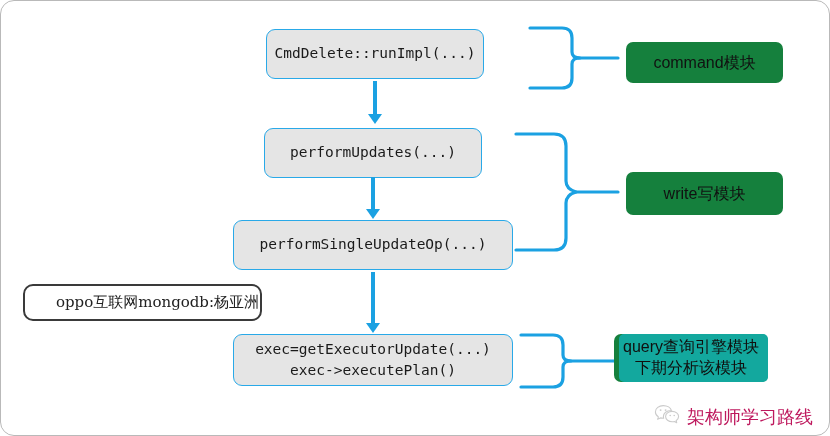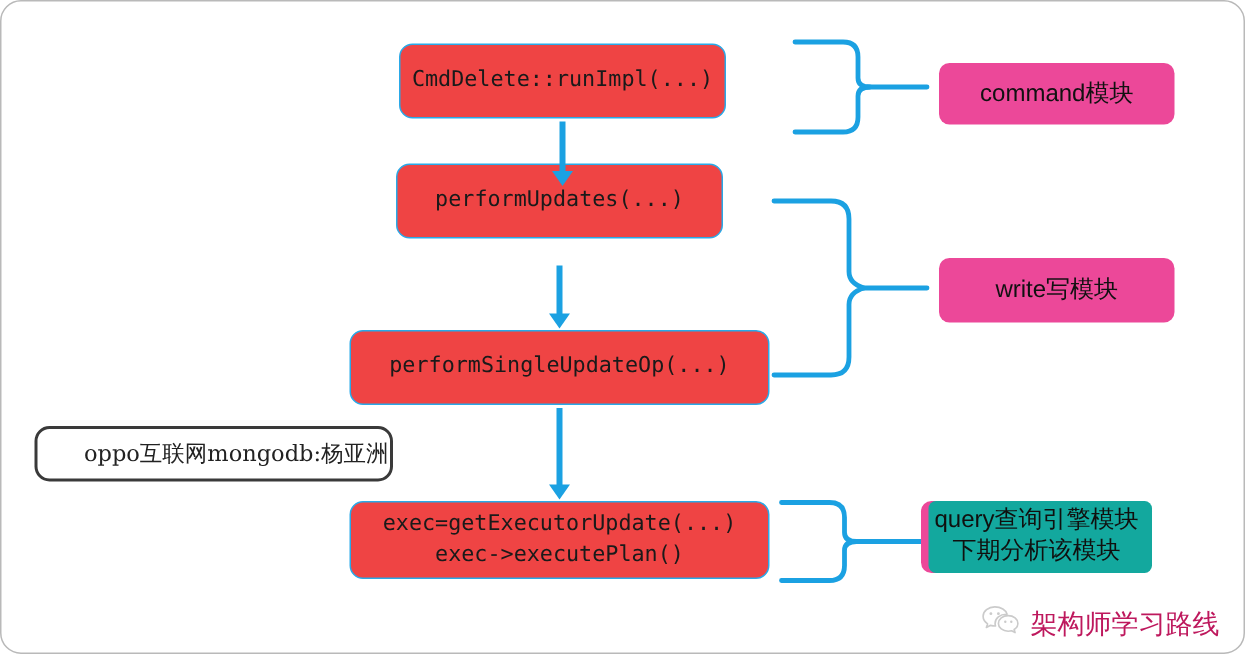--- a/index.html
+++ b/index.html
@@ -22,37 +22,37 @@
     background: #ffffff;
     border: 1px solid #b9b9b9;
     border-radius: 14px;
     overflow: hidden;
   }
 
   
   .flow-box {
     position: absolute;
     box-sizing: border-box;
-    background: #ef4444;
+    background: #e5e5e5;
     border: 1.5px solid #29A9E8;
     border-radius: 9px;
     display: flex;
     align-items: center;
     justify-content: center;
     color: #1a1a1a;
     font-family: "DejaVu Sans Mono", "Liberation Mono", monospace;
     font-size: 14.5px;
     line-height: 1.45;
     text-align: center;
     white-space: pre;
     letter-spacing: 0px;
   }
 
   #box-cmddelete { left: 265px; top: 28px;  width: 218px; height: 50px; }
-  #box-performupdates { left: 263px; top: 108px; width: 218px; height: 50px; }
+  #box-performupdates { left: 263px; top: 127px; width: 218px; height: 50px; }
   #box-performsingle  { left: 232px; top: 219px; width: 280px; height: 50px; }
   #box-exec { left: 232px; top: 333px; width: 280px; height: 52px; }
 
   
   .arrow {
     position: absolute;
     width: 4px;
     background: #1BA1E2;
   }
   .arrow::after {
@@ -78,21 +78,21 @@
   .brace svg { display: block; overflow: visible; }
 
   #brace-command { left: 527px; top: 22px;  width: 92px; height: 70px; }
   #brace-write   { left: 513px; top: 128px; width: 106px; height: 126px; }
   #brace-query   { left: 518px; top: 330px; width: 101px; height: 60px; }
 
   
   .module-label {
     position: absolute;
     box-sizing: border-box;
-    background: #ec4899;
+    background: #15803d;
     border-radius: 7px;
     display: flex;
     align-items: center;
     justify-content: center;
     color: #111111;
     font-family: "Liberation Sans", sans-serif;
     font-size: 16px;
     line-height: 1.25;
     text-align: center;
     white-space: pre-line;

